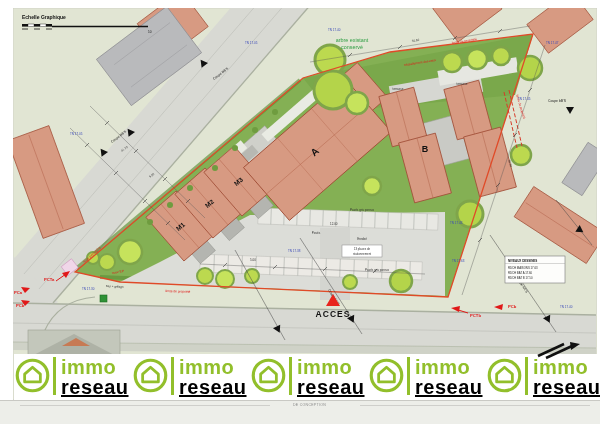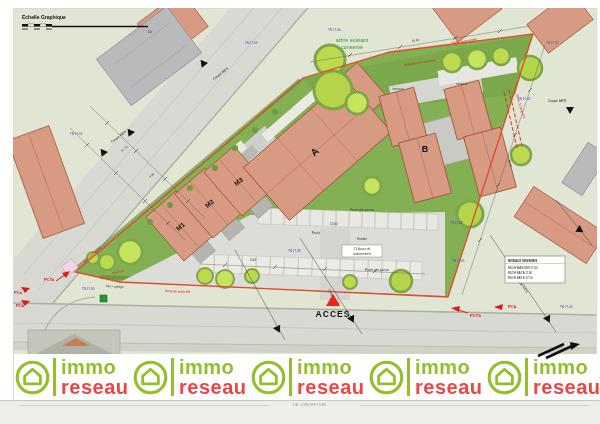--- a/index.html
+++ b/index.html
@@ -1,26 +1,26 @@
 <!DOCTYPE html>
 <html><head>
 <meta charset="utf-8">
 <style>
   html,body{margin:0;padding:0;background:#fff;}
   #stage{position:relative;width:600px;height:424px;overflow:hidden;background:#fff;
          font-family:"Liberation Sans",sans-serif;}
   #plan-svg{position:absolute;left:0;top:0;}
   .band{position:absolute;left:14px;top:354px;width:583px;height:46px;background:#fff;
         display:flex;align-items:center;justify-content:flex-start;}
-  .logo{display:flex;align-items:center;width:118px;flex:0 0 118px;}
+  .logo{display:flex;width:118px;flex:0 0 118px;}
   .logo .ring{width:37px;height:37px;flex:0 0 37px;}
   .logo .bar{width:3px;height:38px;background:#92bf2b;margin:0 5px 0 2px;}
   .logo .words{display:flex;flex-direction:column;line-height:1;}
   .logo .immo{color:#92bf2b;font-weight:bold;font-size:20px;letter-spacing:.5px;}
-  .logo .reseau{color:#ef4444;font-weight:bold;font-size:20px;letter-spacing:.5px;}
+  .logo .reseau{color:#000000;font-weight:bold;font-size:20px;letter-spacing:.5px;text-decoration:underline;}
   .substrip{position:absolute;left:0;top:400px;width:600px;height:24px;background:#edeee9;border-top:1px solid #c9c9c4;}
   .tinytext{position:absolute;top:2px;left:293px;font-size:3.5px;color:#8a8a8a;letter-spacing:.3px;}
   .dash{position:absolute;top:4px;height:1px;background:#cfcfcb;}
   #north{position:absolute;left:534px;top:336px;width:48px;height:24px;}
 </style>
 </head>
 <body>
 
 <div id="stage">
 

